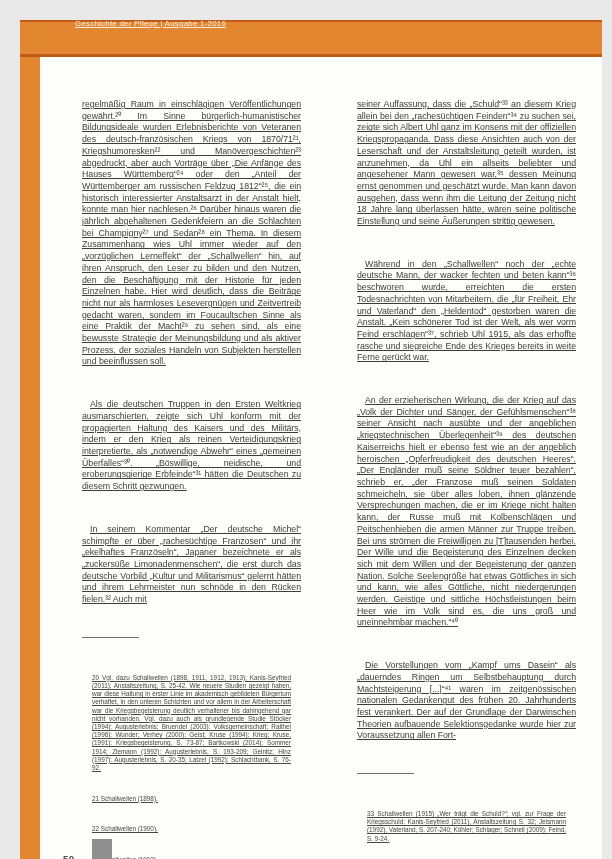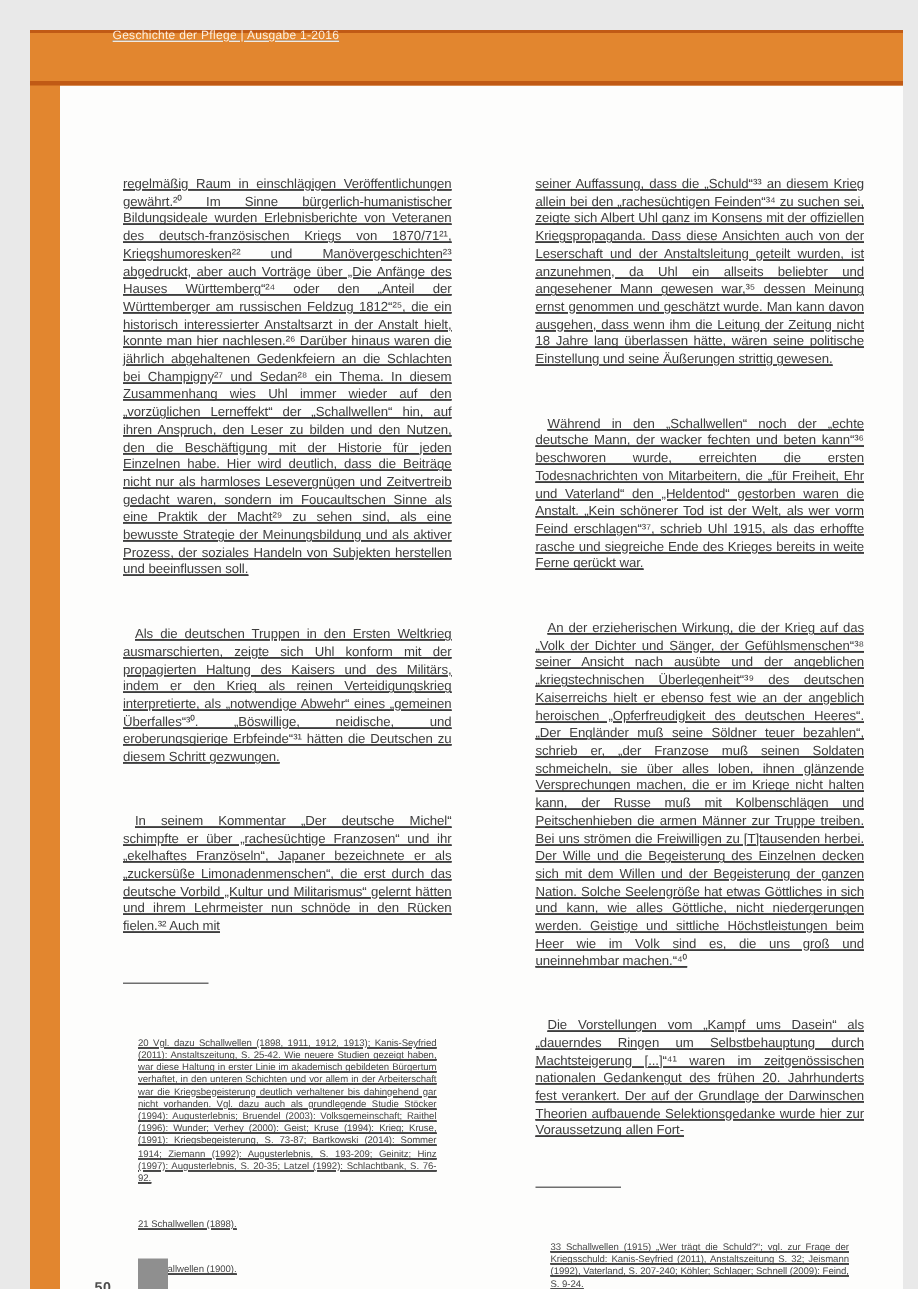--- a/index.html
+++ b/index.html
@@ -22,21 +22,21 @@
     border-top:2px solid var(--orange-dark);
     border-bottom:3px solid var(--orange-dark);
     display:flex;align-items:flex-end;
   }
   .header-title{
     margin-left:35px;margin-bottom:6px;
     font-size:8px;letter-spacing:.2px;color:rgba(255,248,240,.92);
   }
   
   .content{
-    position:absolute;top:67px;left:32px;width:554px;height:735px;
+    position:absolute;top:49px;left:32px;width:554px;height:735px;
     display:flex;gap:16px;
   }
   .col{width:269px;display:flex;flex-direction:column;}
   .para{
     font-size:8.8px;line-height:11.7px;letter-spacing:-.05px;
     text-align:justify;hyphens:auto;margin-bottom:11px;color:var(--body-text);
   }
   .para.indent{text-indent:8px;}
   .fnblock{margin-top:auto;}
   .fnrule{width:57px;border-top:1px solid #6e6e6e;margin-bottom:6px;}

